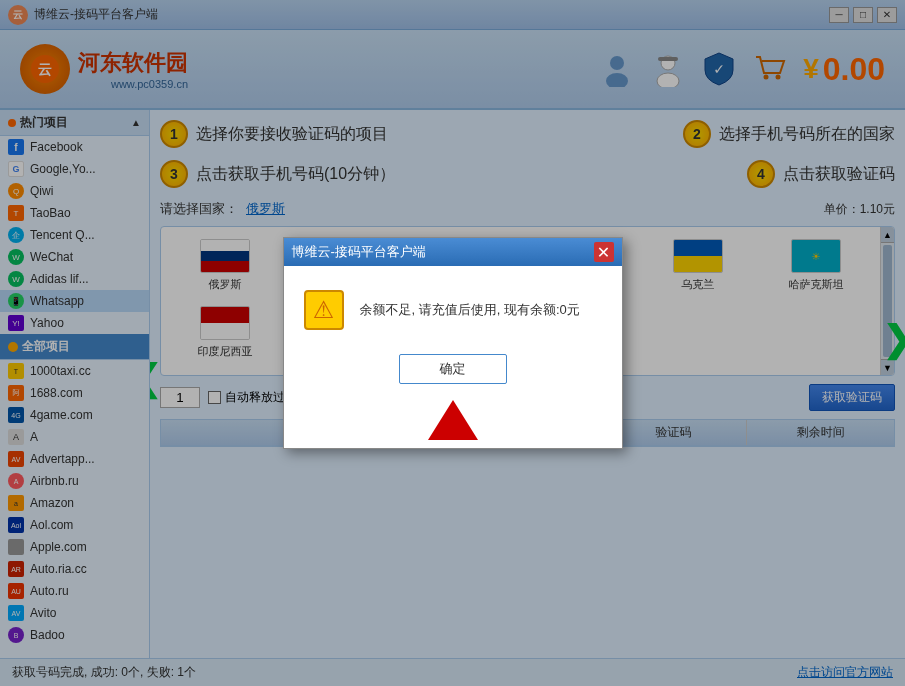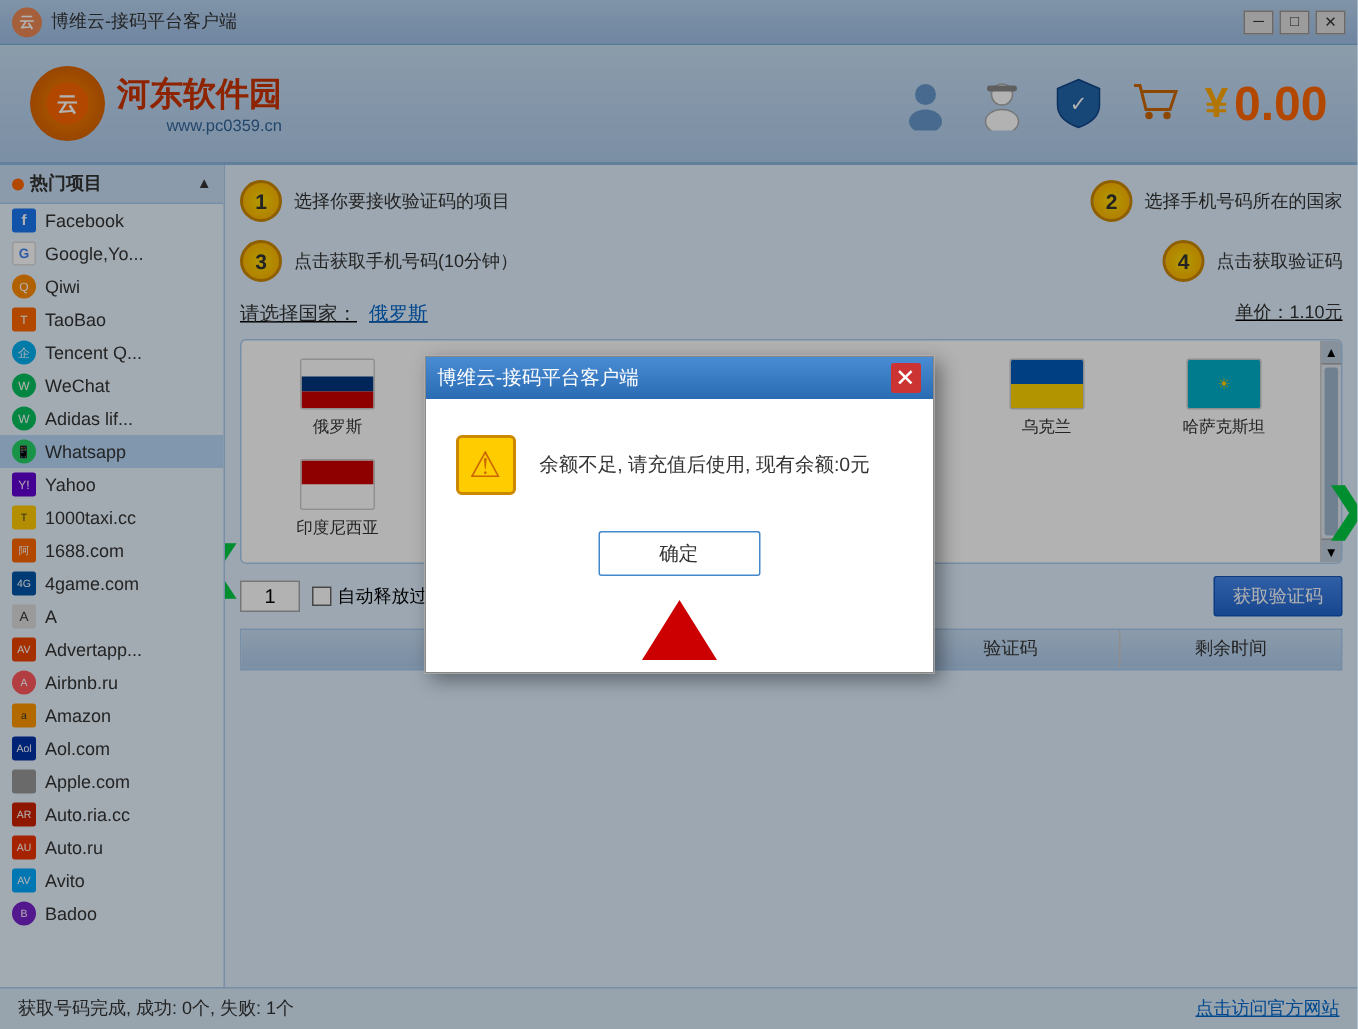--- a/index.html
+++ b/index.html
@@ -42,24 +42,24 @@
     .qiwi-icon { background: #ff8c00; border-radius: 50%; color: white; }
     .all-header { background: #4488cc; color: white; }
 
     
     .content { flex: 1; background: #e0f0ff; overflow: hidden; position: relative; padding: 10px; }
 
     
     .steps-row { display: flex; justify-content: space-between; margin-bottom: 12px; }
     .step { display: flex; align-items: center; gap: 8px; }
     .step-num { width: 28px; height: 28px; background: radial-gradient(circle, #ffdd00, #ffaa00); border-radius: 50%; display: flex; align-items: center; justify-content: center; font-size: 14px; font-weight: bold; color: #333; border: 2px solid #cc8800; }
-    .step-text { font-size: 12px; color: #333; }
-
-    
-    .country-bar { display: flex; align-items: flex-start; gap: 8px; margin-bottom: 8px; font-size: 13px; text-decoration: underline; }
+    .step-text { font-size: 16px; color: #333; }
+
+    
+    .country-bar { display: flex; align-items: center; gap: 8px; margin-bottom: 8px; font-size: 13px; }
     .country-label { color: #333; }
     .country-value { color: #0066cc; cursor: pointer; text-decoration: underline; }
     .price-label { margin-left: auto; color: #333; font-size: 12px; }
     .flag-item { display: flex; flex-direction: column; align-items: center; gap: 4px; cursor: pointer; padding: 4px; border-radius: 4px; }
     .flag-img { width: 50px; height: 34px; border: 1px solid #ccc; border-radius: 2px; overflow: hidden; display: flex; align-items: center; justify-content: center; font-size: 22px; }
     .flag-name { font-size: 11px; color: #333; text-align: center; }
 
     
     .flag-russia { display: flex; flex-direction: column; }
 
@@ -195,20 +195,24 @@
     </div>
     <div class="sidebar-item selected">
       <div class="sidebar-item-icon" style="background:#25d366;border-radius:50%;color:white;font-size:8px;display:flex;align-items:center;justify-content:center;">📱</div>
       <span>Whatsapp</span>
     </div>
     <div class="sidebar-item">
       <div class="sidebar-item-icon" style="background:#6001d2;color:white;font-size:8px;display:flex;align-items:center;justify-content:center;border-radius:2px;">Y!</div>
       <span>Yahoo</span>
     </div>
 
+    <div class="sidebar-header all-header">
+      <div style="width:10px;height:10px;background:#ffaa00;border-radius:50%;"></div>
+      <span>全部项目</span>
+    </div>
     <div class="sidebar-item">
       <div class="sidebar-item-icon" style="background:#ffcc00;color:#333;font-size:7px;display:flex;align-items:center;justify-content:center;border-radius:2px;">T</div>
       <span>1000taxi.cc</span>
     </div>
     <div class="sidebar-item">
       <div class="sidebar-item-icon" style="background:#ff6600;color:white;font-size:7px;display:flex;align-items:center;justify-content:center;border-radius:2px;">阿</div>
       <span>1688.com</span>
     </div>
     <div class="sidebar-item">
       <div class="sidebar-item-icon" style="background:#0055aa;color:white;font-size:7px;display:flex;align-items:center;justify-content:center;border-radius:2px;">4G</div>

